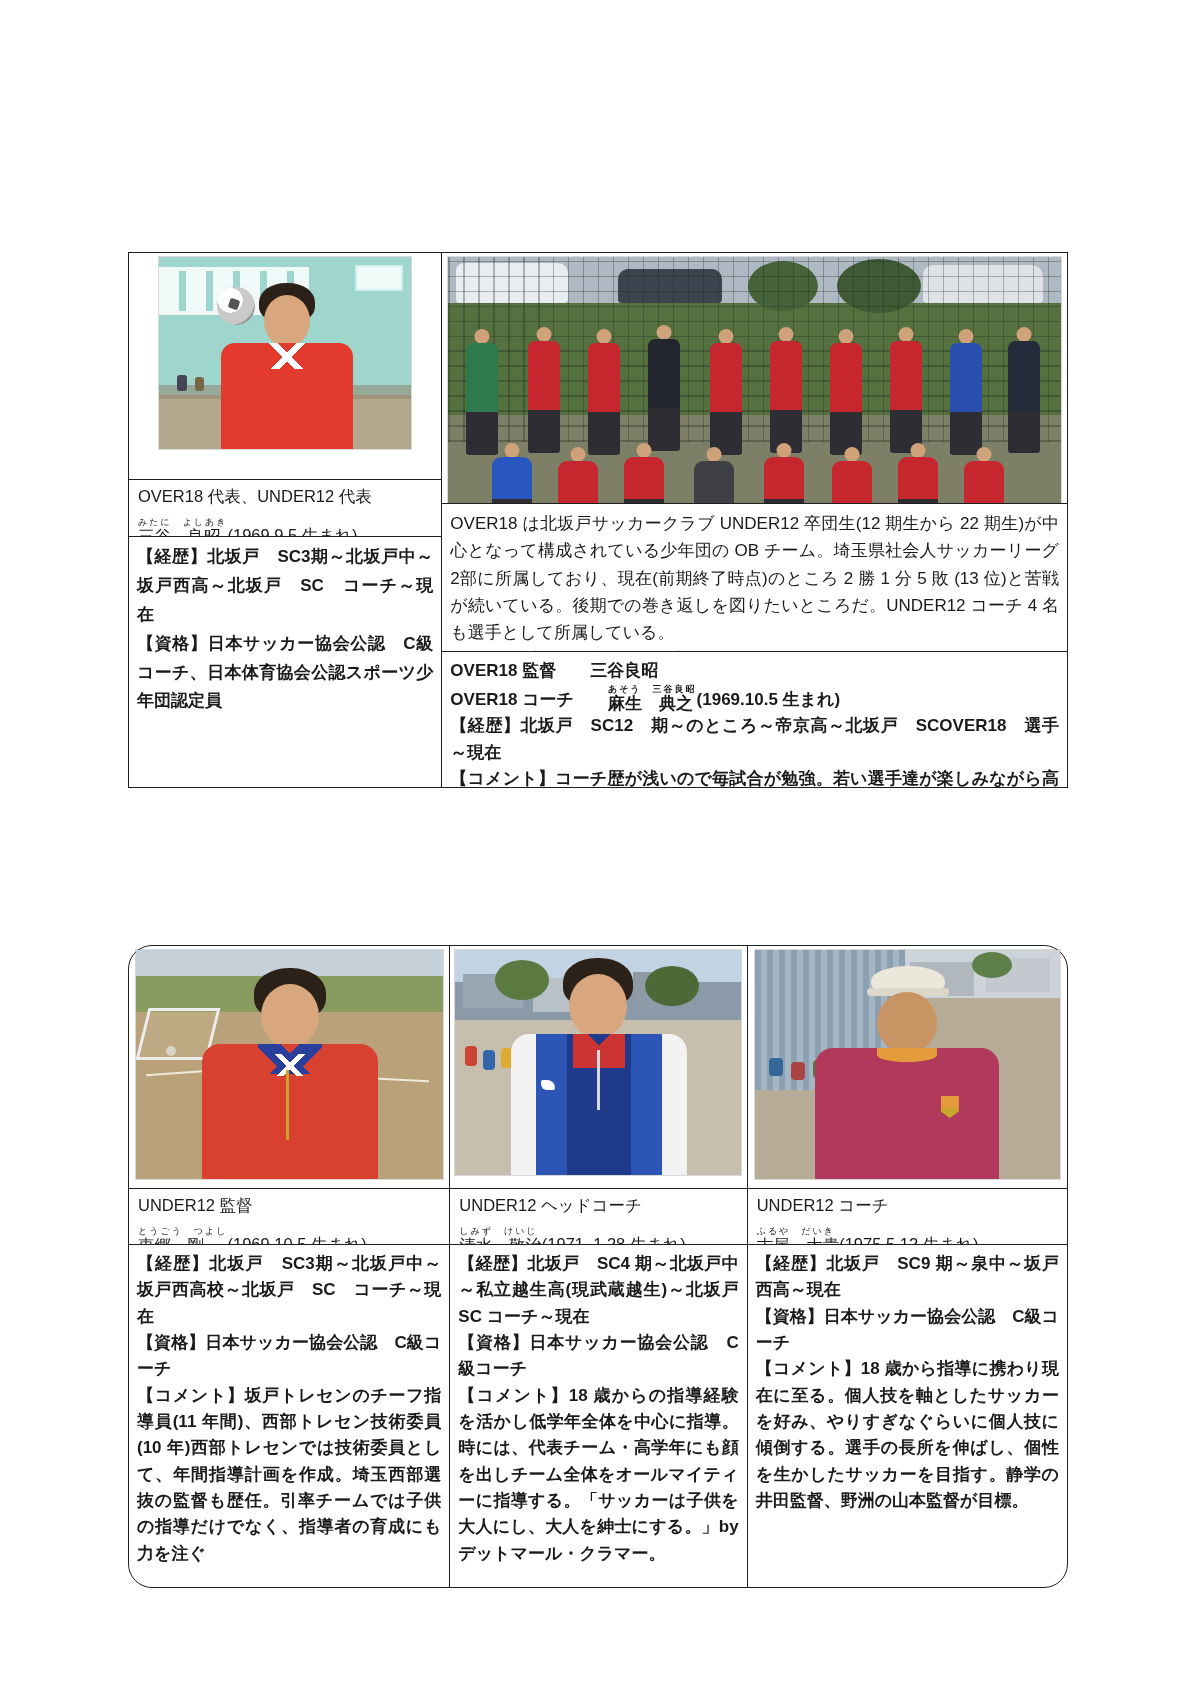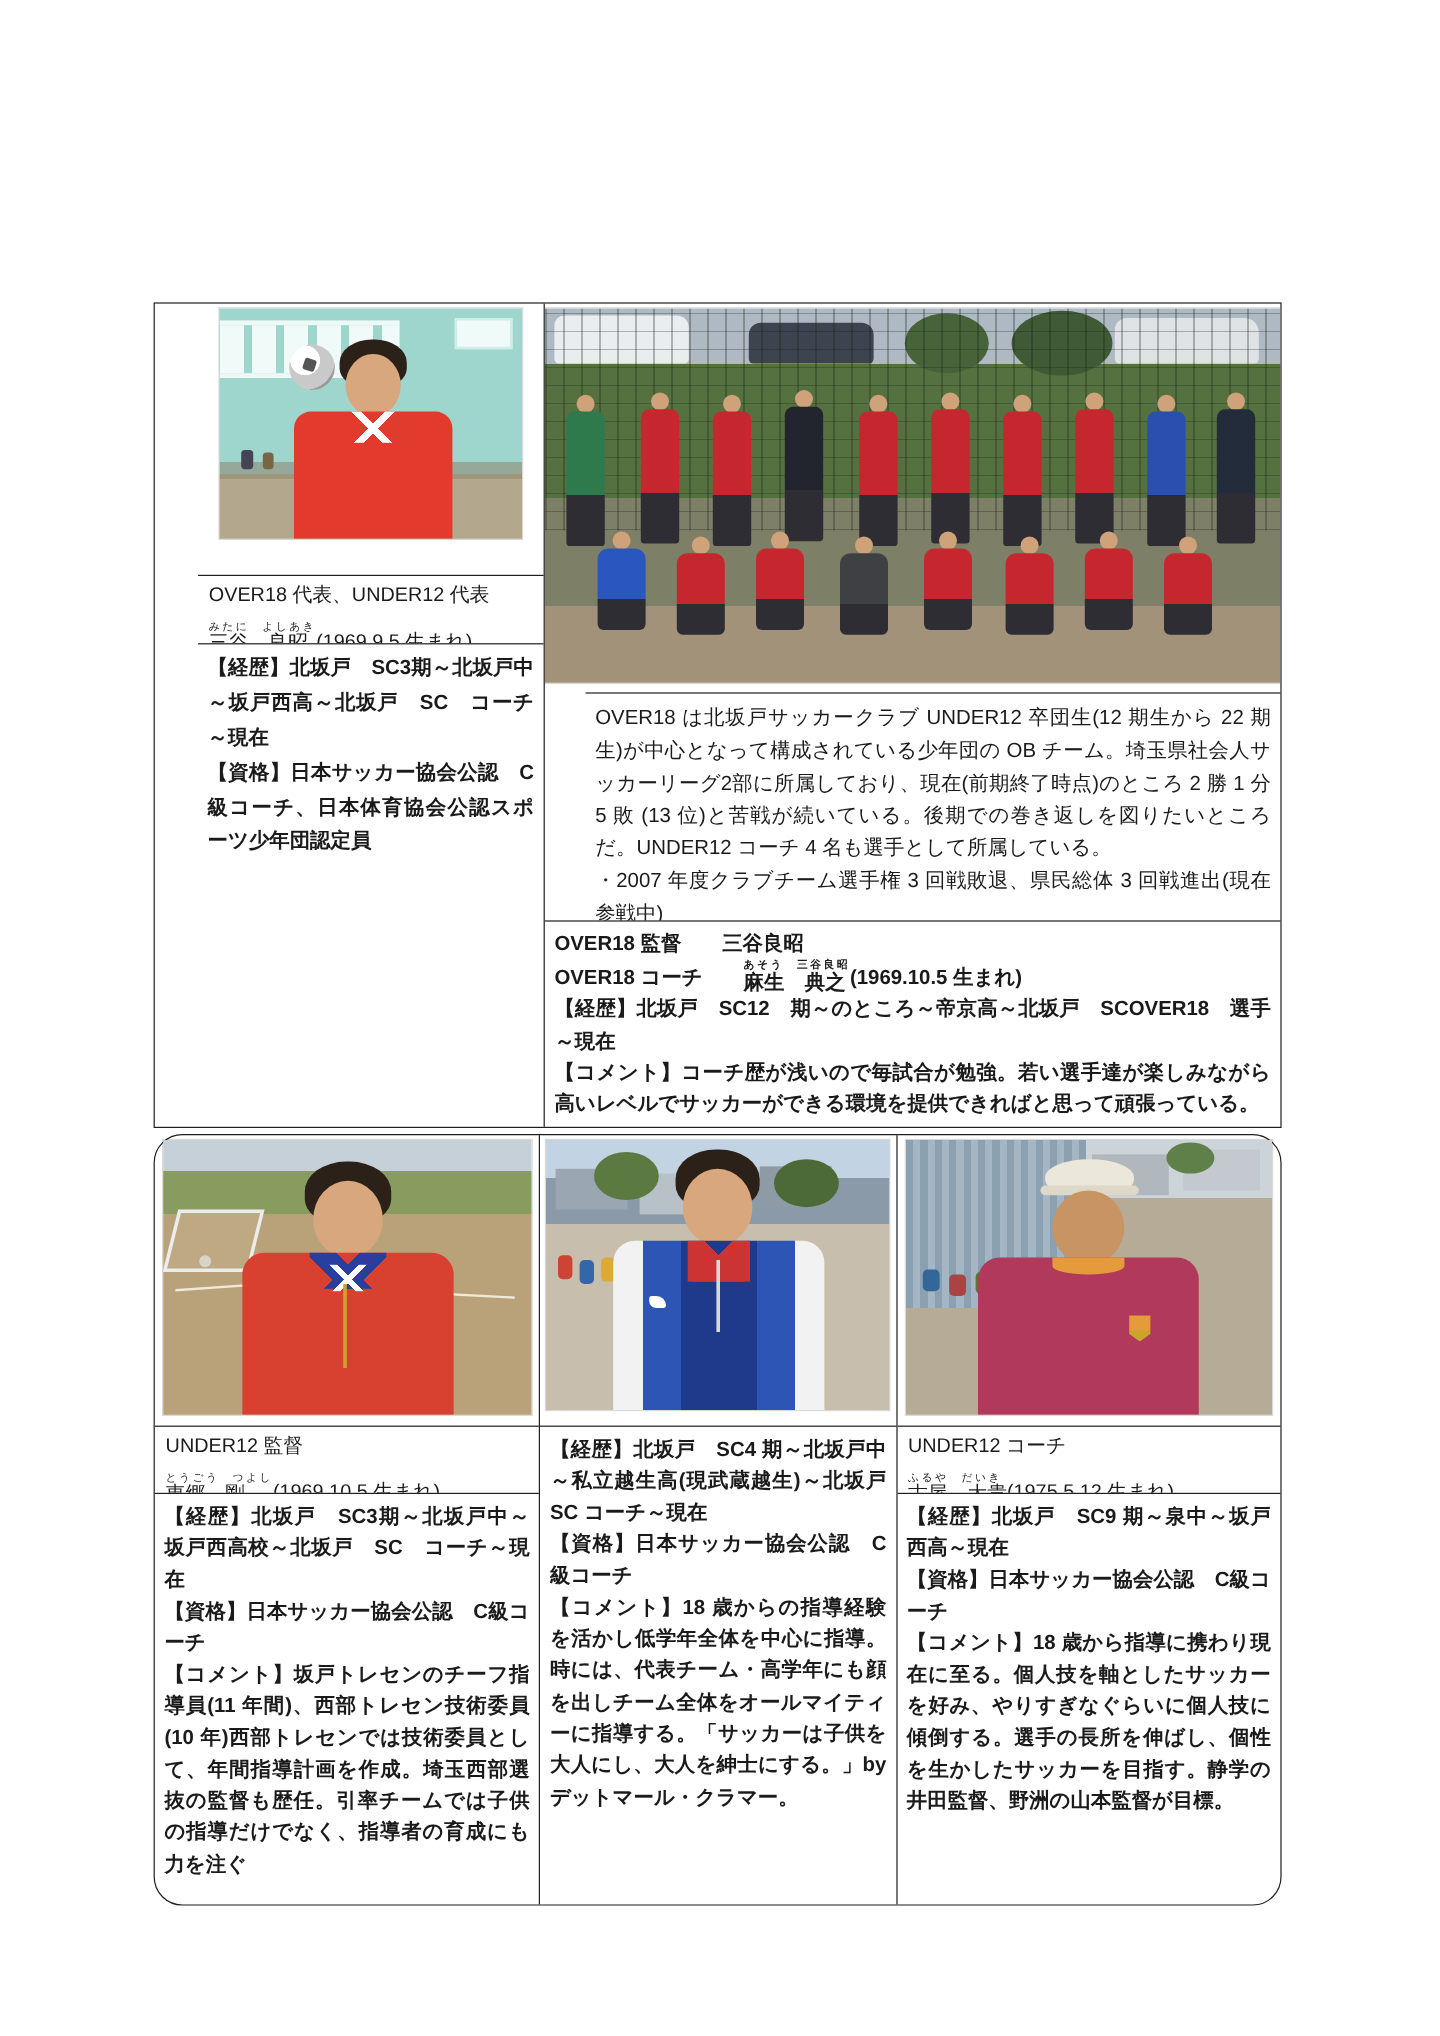--- a/index.html
+++ b/index.html
@@ -55,21 +55,21 @@
   .fence{position:absolute;left:0;top:0;right:0;height:185px;
     background:
       repeating-linear-gradient(90deg, rgba(25,35,25,.30) 0 1.5px, transparent 1.5px 15px),
       repeating-linear-gradient(0deg, rgba(25,35,25,.30) 0 1.5px, transparent 1.5px 15px);}
 </style>
 </head>
 <body>
 
 <div class="page">
 
-  <section class="ttable" style="left:128px;top:252px;width:940px;height:688px;padding-left:36px;">
+  <section class="ttable" style="left:128px;top:252px;width:940px;height:536px;">
 
     <div class="tcol" style="width:313px;">
       <div class="tcell photo-cell" style="height:226px;">
         <div class="photo" style="width:252px;height:192px;background:linear-gradient(180deg,#9ed6cd 0 138px,#b3a88e 138px 192px);">
           <div class="abs" style="left:0;top:10px;width:150px;height:40px;border-top:4px solid #eef8f6;border-bottom:4px solid #eef8f6;background:repeating-linear-gradient(90deg,#f0faf8 0 20px,#9ed6cd 20px 27px);"></div>
           <div class="abs" style="right:8px;top:8px;width:44px;height:22px;background:#f0faf8;border:2px solid #cfeeea;"></div>
           <div class="abs" style="left:0;top:128px;width:252px;height:14px;background:#8f846c;opacity:.55;"></div>
           <div class="abs" style="left:18px;top:118px;width:10px;height:16px;background:#445;border-radius:3px;"></div>
           <div class="abs" style="left:36px;top:120px;width:9px;height:14px;background:#764;border-radius:3px;"></div>
           <div class="hair" style="left:100px;top:26px;width:56px;height:40px;"></div>
@@ -116,21 +116,21 @@
           <i class="pl crouch" style="--c:#2a56c0;left:46px;top:186px;"></i>
           <i class="pl crouch" style="--c:#c6272e;left:112px;top:190px;"></i>
           <i class="pl crouch" style="--c:#c6272e;left:178px;top:186px;"></i>
           <i class="pl crouch" style="--c:#3f4043;left:248px;top:190px;"></i>
           <i class="pl crouch" style="--c:#c6272e;left:318px;top:186px;"></i>
           <i class="pl crouch" style="--c:#c6272e;left:386px;top:190px;"></i>
           <i class="pl crouch" style="--c:#c6272e;left:452px;top:186px;"></i>
           <i class="pl crouch" style="--c:#c6272e;left:518px;top:190px;"></i>
         </div>
       </div>
-      <div class="tcell body-cell lh-16" style="height:190px;margin-left:34px;">
+      <div class="tcell body-cell lh-16" style="height:190px;">
         <p>OVER18 は北坂戸サッカークラブ UNDER12 卒団生(12 期生から 22 期生)が中心となって構成されている少年団の OB チーム。埼玉県社会人サッカーリーグ2部に所属しており、現在(前期終了時点)のところ 2 勝 1 分 5 敗 (13 位)と苦戦が続いている。後期での巻き返しを図りたいところだ。UNDER12 コーチ 4 名も選手として所属している。</p>
         <p>・2007 年度クラブチーム選手権 3 回戦敗退、県民総体 3 回戦進出(現在参戦中)</p>
       </div>
       <div class="tcell body-cell grow lh-155">
         <p>OVER18 監督　　三谷良昭</p>
         <p><span>OVER18 コーチ　　</span><span class="rb"><span class="furi">あそう　三谷良昭</span><span class="base">麻生　典之</span></span><span>(1969.10.5 生まれ)</span></p>
         <p>【経歴】北坂戸　SC12　期～のところ～帝京高～北坂戸　SCOVER18　選手～現在</p>
         <p>【コメント】コーチ歴が浅いので毎試合が勉強。若い選手達が楽しみながら高いレベルでサッカーができる環境を提供できればと思って頑張っている。</p>
       </div>
     </div>
@@ -173,20 +173,26 @@
           <div class="abs" style="left:40px;top:10px;width:54px;height:40px;border-radius:50%;background:#5a7a42;box-shadow:150px 6px 0 #4c6a38;"></div>
           <div class="abs" style="left:10px;top:96px;width:12px;height:20px;background:#cc4433;border-radius:4px;box-shadow:18px 4px 0 #3366aa, 36px 2px 0 #ddaa33, 54px 6px 0 #cc6688, 72px 0 0 #44aa77;"></div>
           <div class="hair" style="left:108px;top:8px;width:70px;height:50px;"></div>
           <div class="head" style="left:114px;top:24px;width:58px;height:64px;"></div>
           <div class="abs" style="left:56px;top:84px;width:176px;height:141px;border-radius:18px 18px 0 0;background:linear-gradient(90deg,#f2f2f2 0 14%,#2d55b5 14% 32%,#1f3a8a 32% 68%,#2d55b5 68% 86%,#f2f2f2 86% 100%);"></div>
           <div class="abs" style="left:118px;top:84px;width:52px;height:34px;background:linear-gradient(135deg,transparent 44%,#cc3333 44% 100%),linear-gradient(-135deg,transparent 44%,#cc3333 44% 100%);"></div>
           <div class="abs" style="left:142px;top:100px;width:3px;height:60px;background:#d8d8d8;"></div>
           <div class="abs" style="left:86px;top:130px;width:14px;height:10px;background:#fff;border-radius:2px 8px 2px 6px;"></div>
         </div>
       </div>
+      <div class="tcell title-cell" style="height:56px;">
+        <div>UNDER12 ヘッドコーチ</div>
+        <div class="name-line">
+          <span class="rb"><span class="furi">しみず　けいじ</span><span class="base">清水　敬治</span></span><span>(1971. 1.28 生まれ)</span>
+        </div>
+      </div>
       <div class="tcell body-cell grow lh-155">
         <p>【経歴】北坂戸　SC4 期～北坂戸中～私立越生高(現武蔵越生)～北坂戸 SC コーチ～現在</p>
         <p>【資格】日本サッカー協会公認　C級コーチ</p>
         <p>【コメント】18 歳からの指導経験を活かし低学年全体を中心に指導。時には、代表チーム・高学年にも顔を出しチーム全体をオールマイティーに指導する。「サッカーは子供を大人にし、大人を紳士にする。」by デットマール・クラマー。</p>
       </div>
     </div>
 
     <div class="tcol" style="width:321px;">
       <div class="tcell photo-cell" style="height:242px;">
         <div class="photo" style="width:305px;height:229px;background:linear-gradient(180deg,#ccd4da 0 48px,#b6ab97 48px 229px);">

